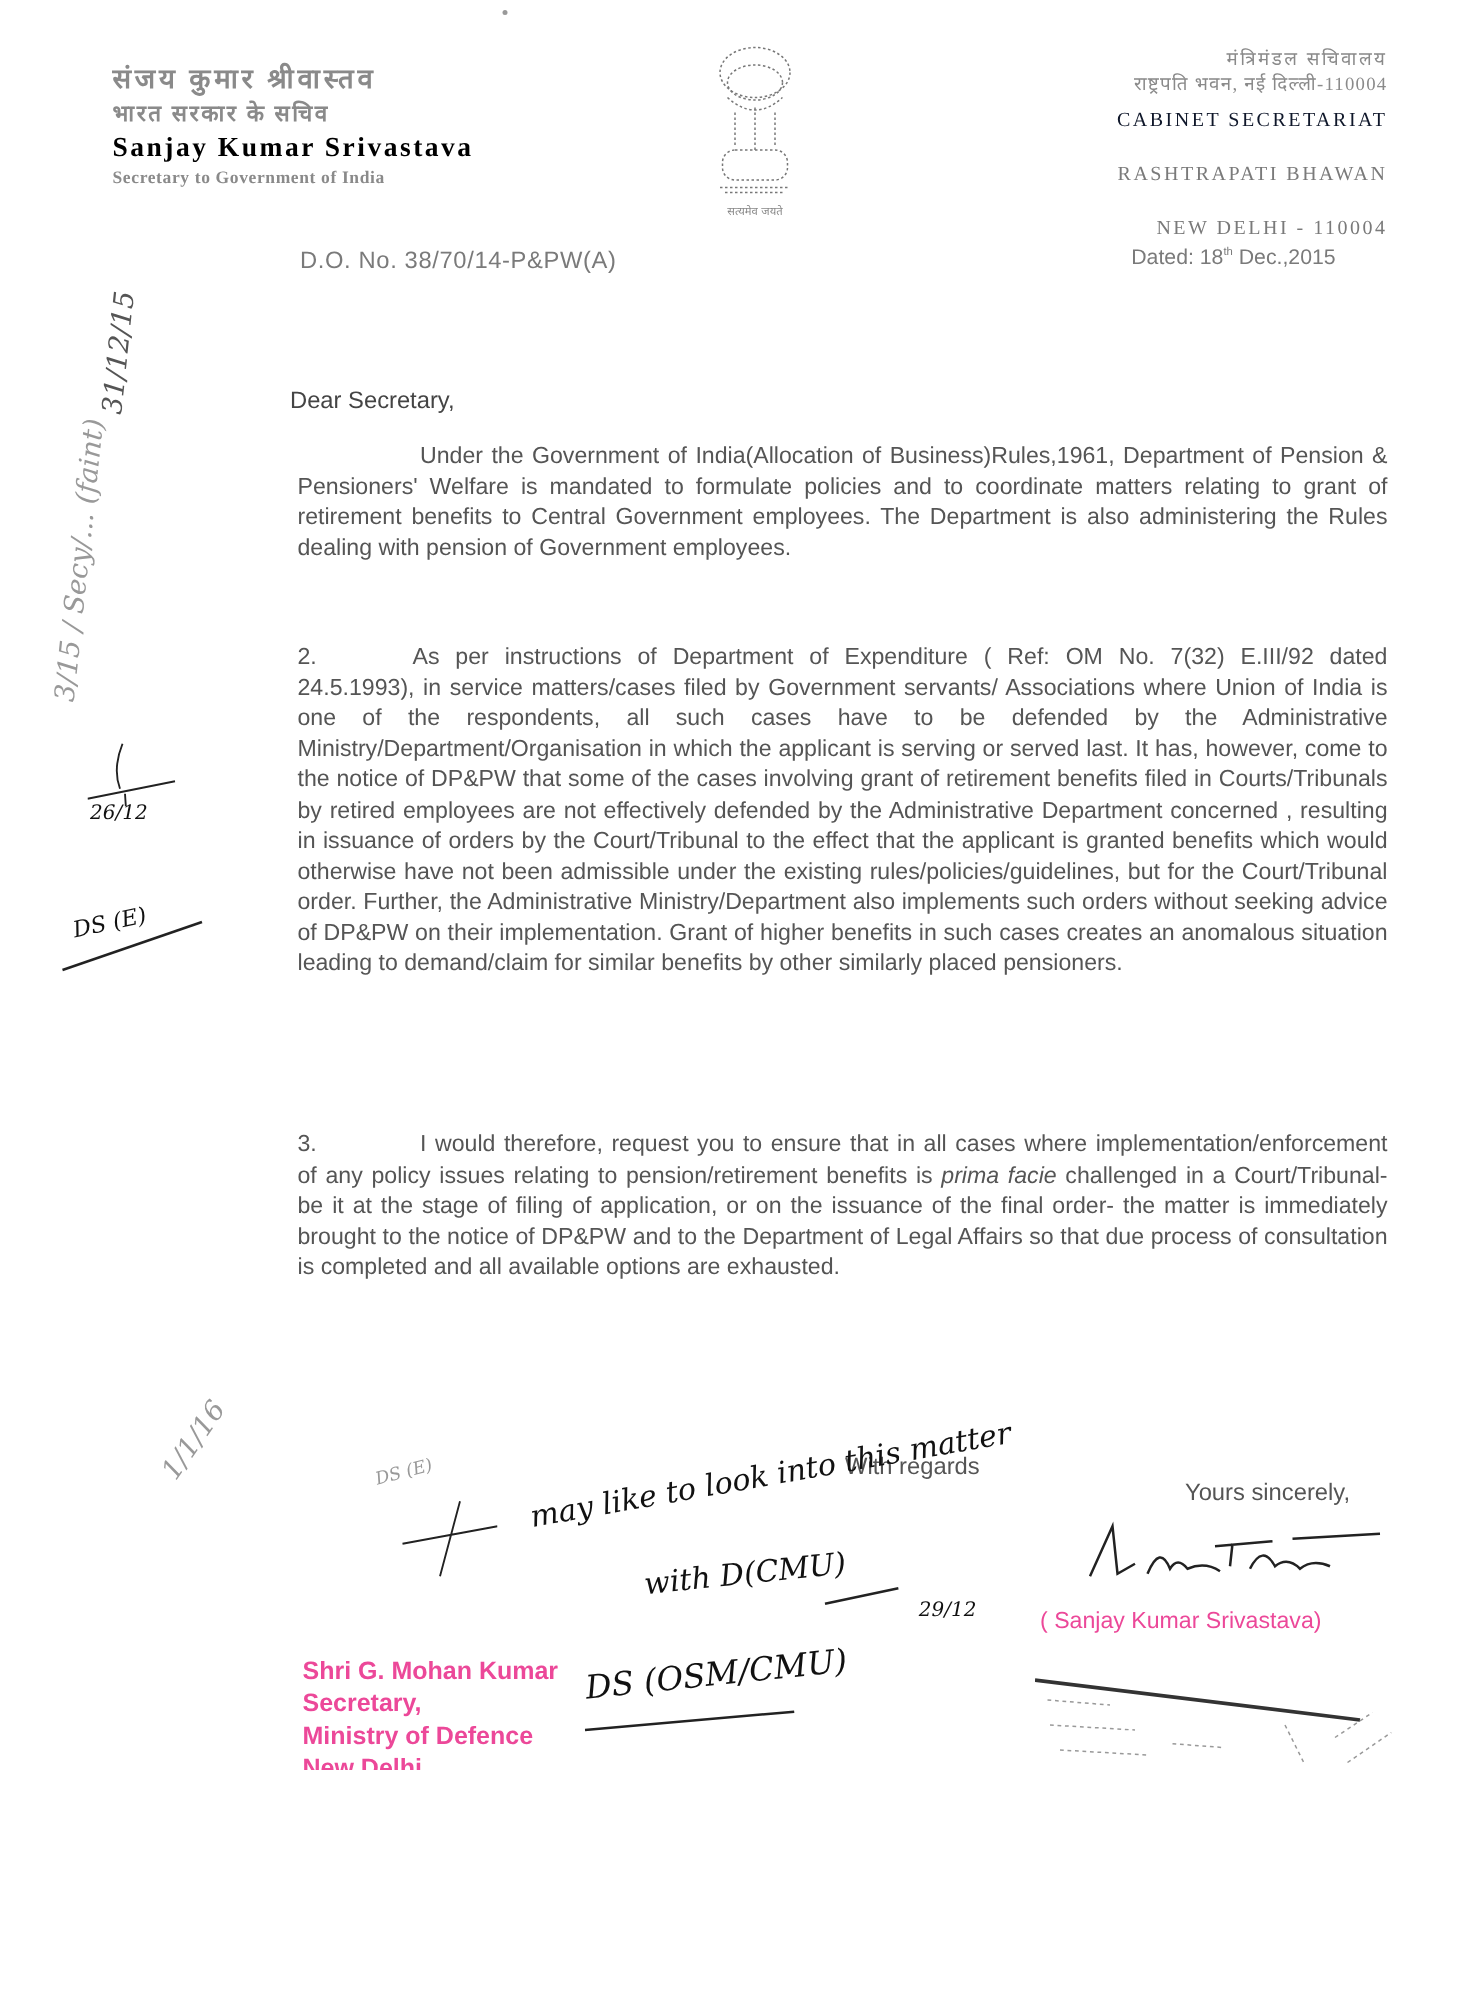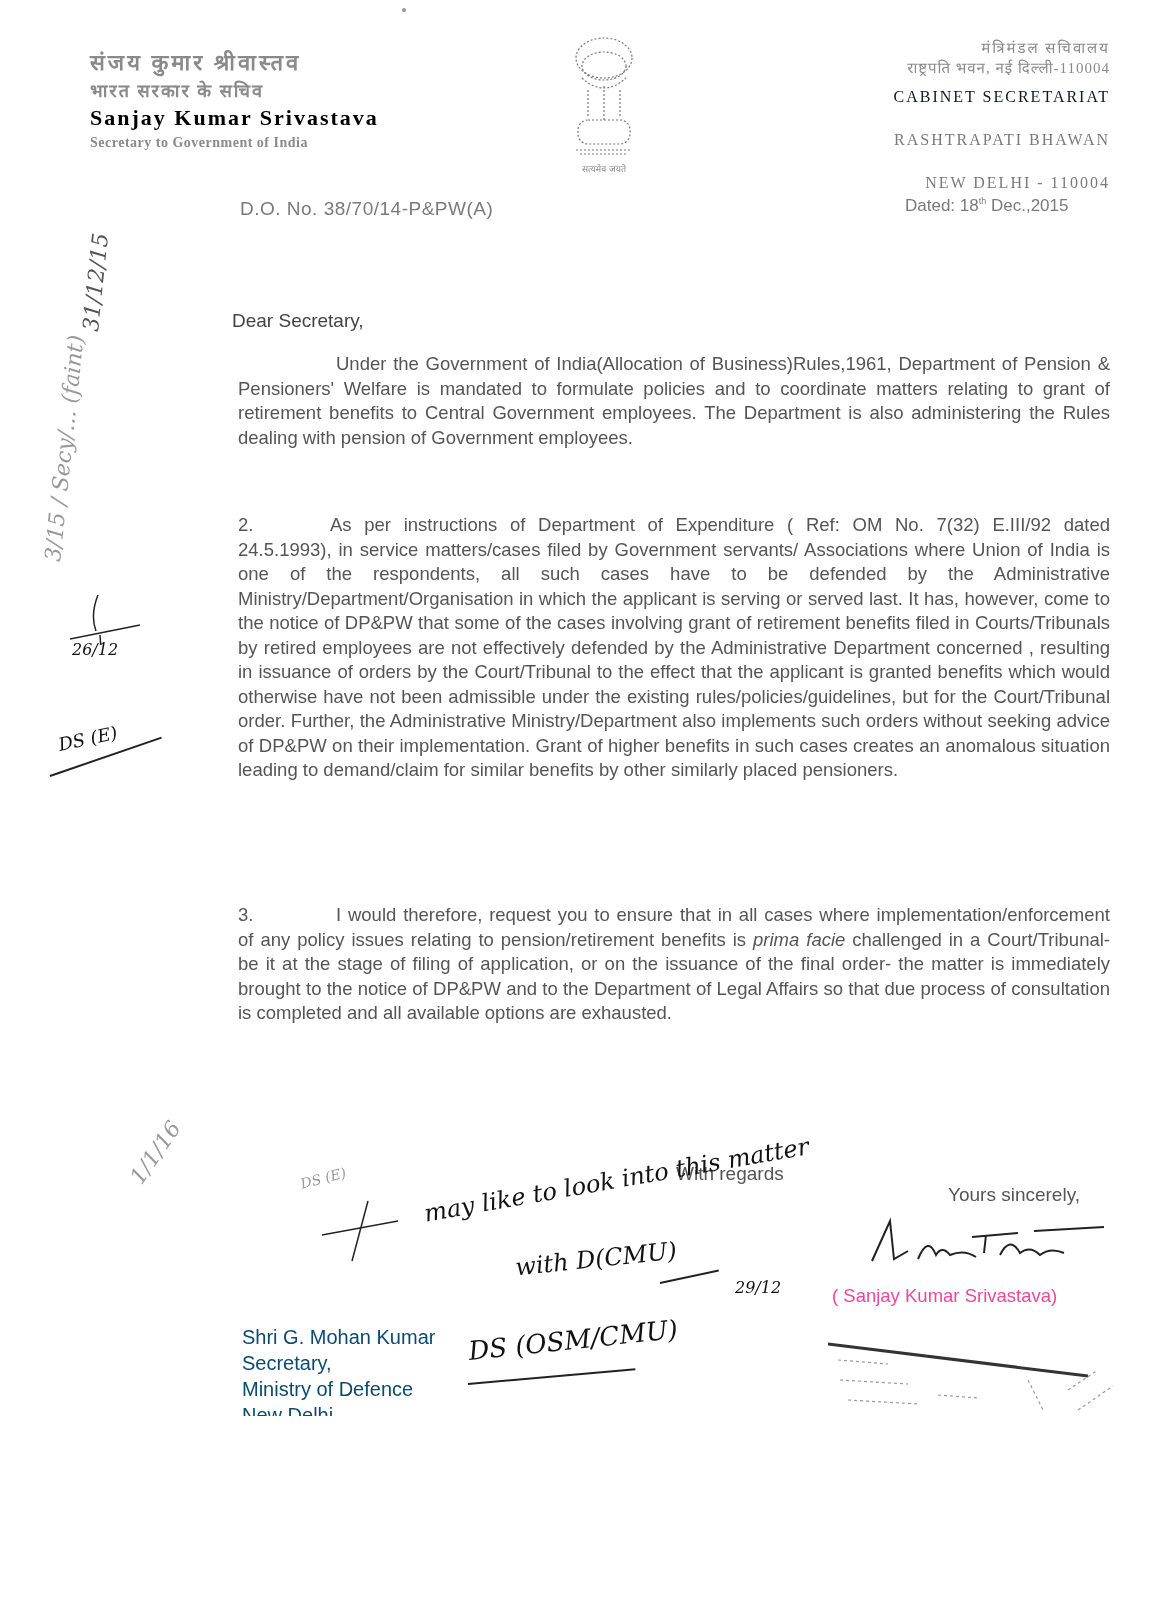--- a/index.html
+++ b/index.html
@@ -37,21 +37,21 @@
   .p2 { top: 513px; }
   .p3 { top: 903px; }
   .indent1 { display: inline-block; width: 98px; }
   .pnum { display: inline-block; width: 92px; }
   .pnum3 { display: inline-block; width: 98px; }
 
   .regards { left: 676px; top: 1136px; font-size: 19px; color: #555; margin-top: 27px; }
   .yours { left: 948px; top: 1184px; font-size: 19px; color: #555; }
   .signame { left: 832px; top: 1265px; font-size: 18.5px; color: #ec4899; margin-top: 20px; }
 
-  .addressee { left: 242px; top: 1324px; font-size: 20px; line-height: 26px; color: #0c4a6e; }
+  .addressee { left: 242px; top: 1324px; font-size: 20px; line-height: 26px; color: #ec4899; font-weight: bold; }
 
   .note { font-size: 24px; }
   .faint { color: #999; }
   .line { position: absolute; height: 2px; background: #222; transform-origin: left center; }
 </style>
 </head>
 <body>
 
 <div class="abs lh-left serif">
   <div class="hi1">संजय कुमार श्रीवास्तव</div>

